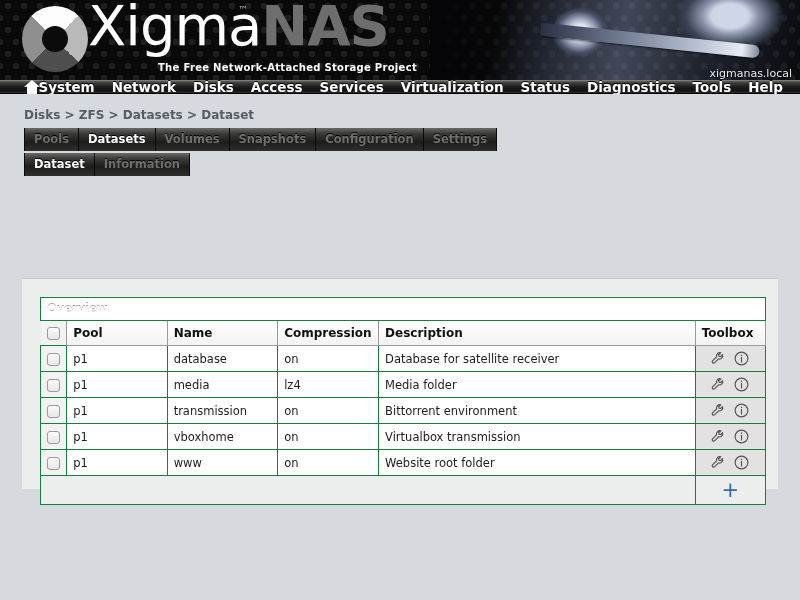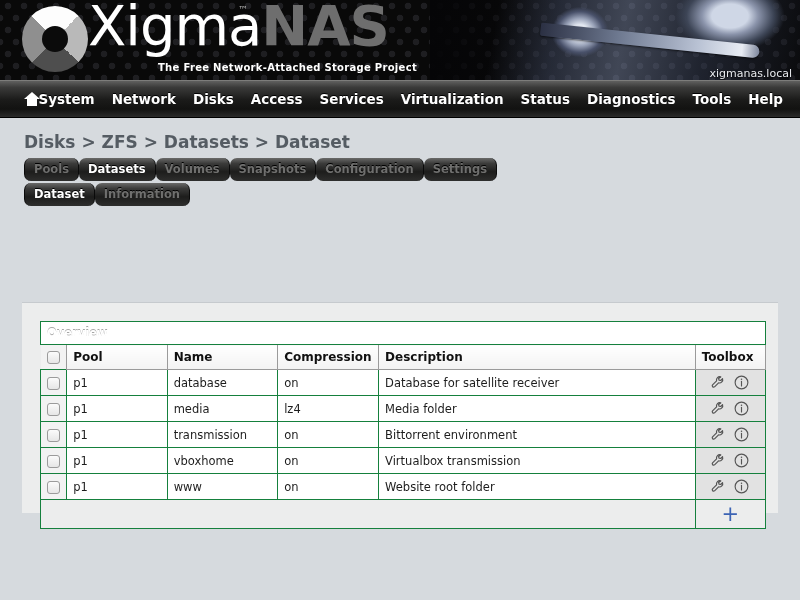--- a/index.html
+++ b/index.html
@@ -87,21 +87,21 @@
   }
   #logo-tagline {
     position: absolute; left: 158px; top: 62px;
     font-size: 10px; font-weight: bold; color: #ffffff;
     letter-spacing: .3px; z-index: 4;
   }
 
   
   #navbar {
     position: relative;
-    width: 800px; height: 38px;
+    width: 800px; height: 14px;
     background: linear-gradient(to bottom, #60605f 0%, #3a3a39 18%, #1b1b1a 52%, #121211 78%, #2b2b2a 100%);
     border-top: 1px solid #7d7d7b;
     border-bottom: 1px solid #000;
     display: flex; align-items: center;
     padding-left: 24px;
   }
   .nav-item {
     color: #ffffff; font-size: 13.5px; font-weight: bold;
     margin-right: 17px; white-space: nowrap;
     text-shadow: 0 -1px 0 #000;
@@ -119,32 +119,32 @@
   }
 
   
   #page {
     position: relative;
     width: 800px; height: 494px;
     background: #d6dade;
   }
   #breadcrumb {
     padding: 14px 0 6px 24px;
-    font-size: 17px; font-weight: bold; color: #555c63;
+    font-size: 12px; font-weight: bold; color: #555c63;
   }
   .tabrow { padding-left: 24px; display: flex; }
   .tabrow.second { margin-top: 2px; }
   .tab {
     font-size: 11.5px; font-weight: bold;
     padding: 4px 9px 5px 9px;
     background: linear-gradient(to bottom, #6a6a69 0%, #3b3b3a 24%, #1d1d1c 60%, #2e2e2d 100%);
     color: #6f6f6e;
     border-right: 1px solid #0a0a0a;
     text-shadow: 0 -1px 0 #000;
-    cursor: pointer; white-space: nowrap; border-radius: 7px;
+    cursor: pointer; white-space: nowrap;
   }
   .tab.active { color: #ffffff; }
   .tab:first-child { border-left: 1px solid #0a0a0a; }
 
   #content-panel {
     position: absolute; left: 22px; top: 184px;
     width: 756px; height: 211px;
     background: #eceded;
     border-top: 1px solid #c6cace;
   }

